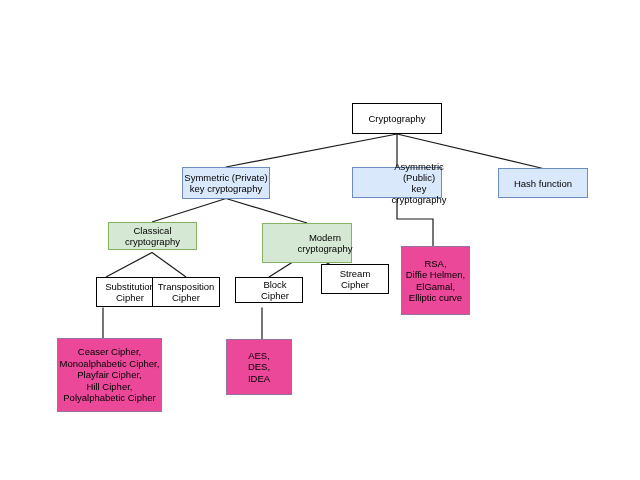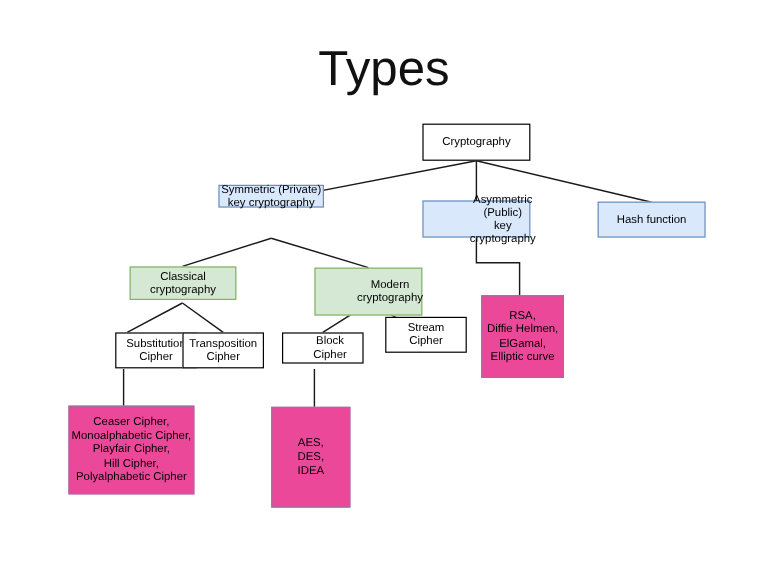--- a/index.html
+++ b/index.html
@@ -35,39 +35,38 @@
     font-size:9.5px;
     line-height:11px;
     color:#000000;
   }
   .c-white {background:#ffffff;border:1px solid #000000;}
   .c-blue  {background:#dae8fc;border:1px solid #6c8ebf;}
   .c-green {background:#d5e8d4;border:1px solid #82b366;}
   .c-purple{background:#ec4899;border:1px solid #9673a6;}
 
   .n-crypto       {left:352px;top:103px;width:90px;height:31px;}
-  .n-symmetric    {left:182px;top:154px;width:88px;height:19px;}
+  .n-symmetric    {left:182px;top:167px;width:88px;height:32px;}
   .n-asymmetric   {left:352px;top:167px;width:90px;height:31px;padding-left:44px;}
   .n-hash         {left:498px;top:168px;width:90px;height:30px;}
   .n-classical    {left:108px;top:222px;width:89px;height:28px;}
   .n-modern       {left:262px;top:223px;width:90px;height:40px;padding-left:36px;}
   .n-rsa          {left:401px;top:246px;width:69px;height:69px;line-height:11.5px;}
   .n-substitution {left:72px; top:277px;width:68px;height:30px;margin-left:24px;}
   .n-transposition{left:152px;top:277px;width:68px;height:30px;}
   .n-block        {left:235px;top:277px;width:68px;height:26px;padding-left:12px;}
   .n-stream       {left:321px;top:264px;width:68px;height:30px;}
   .n-classical-ex {left:57px; top:338px;width:105px;height:74px;line-height:11.5px;}
-  .n-block-ex     {left:226px;top:339px;width:66px;height:84px;line-height:11.5px;}
+  .n-block-ex     {left:226px;top:339px;width:66px;height:56px;line-height:11.5px;}
 </style>
 </head>
 <body>
 
 <div class="slide">
 
-  <h1 class="title">Types</h1>
 
   <svg class="edges" viewBox="0 0 640 480" xmlns="http://www.w3.org/2000/svg">
     <g stroke="#1a1a1a" stroke-width="1.2" fill="none">
       <line x1="397" y1="134" x2="226" y2="167"></line>
       <line x1="397" y1="134" x2="397" y2="167"></line>
       <line x1="397" y1="134" x2="543" y2="168.5"></line>
       <line x1="226" y1="198.5" x2="152" y2="222"></line>
       <line x1="226" y1="198.5" x2="307" y2="223"></line>
       <path d="M397,198.5 L397,219 L433,219 L433,246"></path>
       <line x1="152" y1="252.5" x2="106" y2="277"></line>

